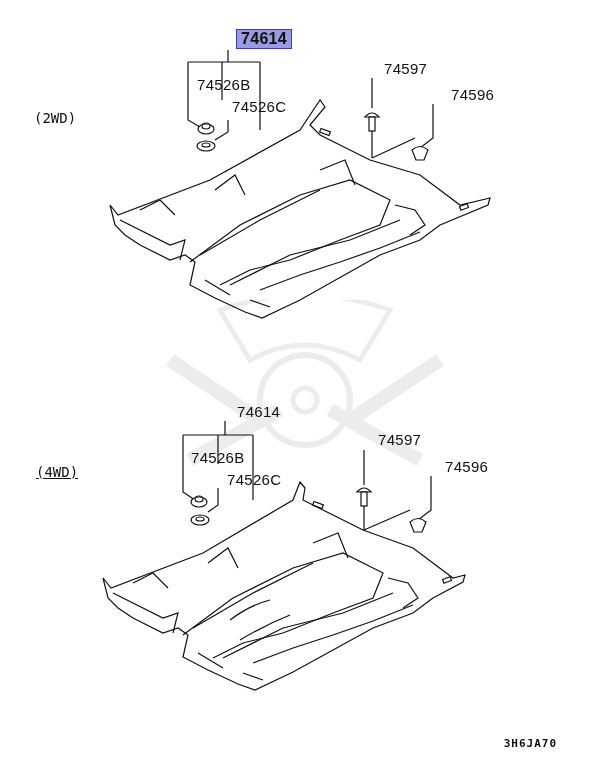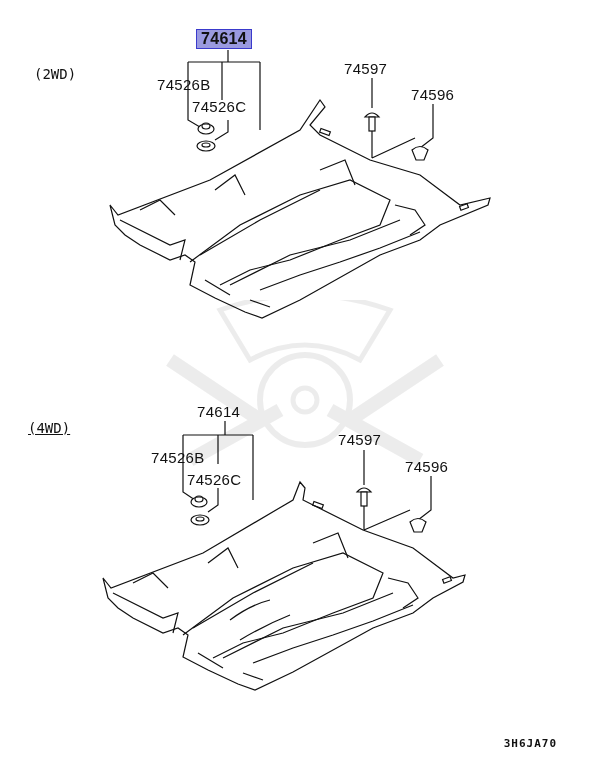--- a/index.html
+++ b/index.html
@@ -1,19 +1,19 @@
 <!DOCTYPE html>
 <html><head>
 <meta charset="utf-8">
 <style>
   html, body { margin: 0; padding: 0; background: #ffffff; }
   body { width: 609px; height: 768px; position: relative; overflow: hidden;
          font-family: "Liberation Sans", "DejaVu Sans", sans-serif; color: #111; }
-  .lbl { position: absolute; font-size: 15px; letter-spacing: 0.3px; line-height: 16px; white-space: nowrap; }
-  .variant { position: absolute; font-family: "DejaVu Sans Mono", "Liberation Mono", monospace; font-size: 14px; }
+  .lbl { position: absolute; font-size: 15px; letter-spacing: 0.3px; line-height: 16px; white-space: nowrap; margin-left: 40px; }
+  .variant { position: absolute; font-family: "DejaVu Sans Mono", "Liberation Mono", monospace; font-size: 14px; margin-top: 44px; }
   .highlight { background: #9a9ae0; border: 1px solid #3a3acc; padding: 1px 4px; font-size: 16px; font-weight: bold; }
   .code { position: absolute; right: 52px; bottom: 18px; font-family: "DejaVu Sans Mono", monospace; font-size: 11px; font-weight: bold; letter-spacing: 1px; }
   svg.layer { position: absolute; left: 0; top: 0; }
   .watermark { position: absolute; left: 160px; top: 300px; width: 290px; height: 200px; opacity: 0.07; }
 </style>
 </head>
 <body>
 
 <svg class="watermark" viewBox="0 0 290 200">
   <circle cx="145" cy="100" r="45" fill="none" stroke="#000" stroke-width="6"></circle>
@@ -57,21 +57,21 @@
       <path d="M395 205 L415 210 L425 225 L410 235"></path>
       <path d="M260 290 L300 275 L340 262 L380 248 L420 232"></path>
       <path d="M205 280 L230 295 M250 300 L270 307"></path>
       <rect x="320" y="130" width="10" height="4" transform="rotate(20 325 132)"></rect>
       <rect x="460" y="205" width="8" height="4" transform="rotate(-20 464 207)"></rect>
     </g>
   </svg>
 </div>
 
 <div>
-  <span class="variant" style="left:28px;top:420px;text-decoration:underline;">(4WD)</span>
+  <span class="variant" style="left:36px;top:420px;text-decoration:underline;">(4WD)</span>
 
   <span class="lbl" style="left:197px;top:404px;">74614</span>
   <span class="lbl" style="left:151px;top:450px;">74526B</span>
   <span class="lbl" style="left:187px;top:472px;">74526C</span>
   <span class="lbl" style="left:338px;top:432px;">74597</span>
   <span class="lbl" style="left:405px;top:459px;">74596</span>
 
   <svg class="layer" width="609" height="768">
     <g fill="none" stroke="#111" stroke-width="1.2">
 

